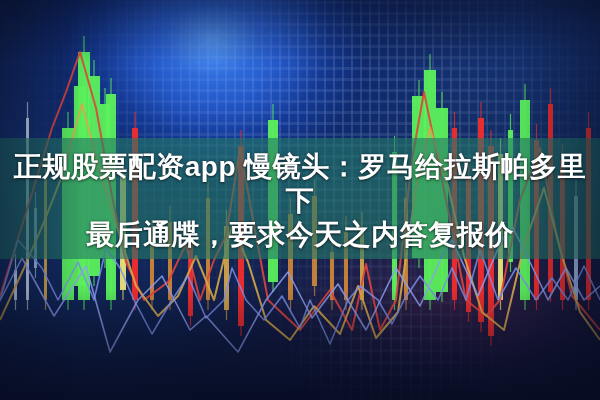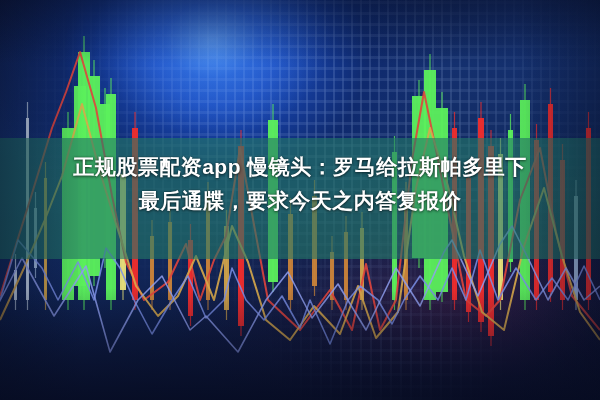--- a/index.html
+++ b/index.html
@@ -66,21 +66,21 @@
       linear-gradient(to right, rgba(5,10,30,0.40) 0%, rgba(5,10,30,0) 14%, rgba(5,10,30,0) 86%, rgba(5,10,30,0.40) 100%);
   }
   
   #headline {
     position: absolute;
     left: 0;
     top: 150px;
     width: 600px;
     text-align: center;
     color: #ffffff;
-    font-size: 21px;
+    font-size: 28px;
     font-weight: bold;
     line-height: 34px;
     letter-spacing: 0.5px;
     text-shadow: 0 1px 3px rgba(0,0,0,0.55), 0 0 2px rgba(0,0,0,0.40);
     white-space: pre-line;
   }
 </style>
 </head>
 <body>
 

